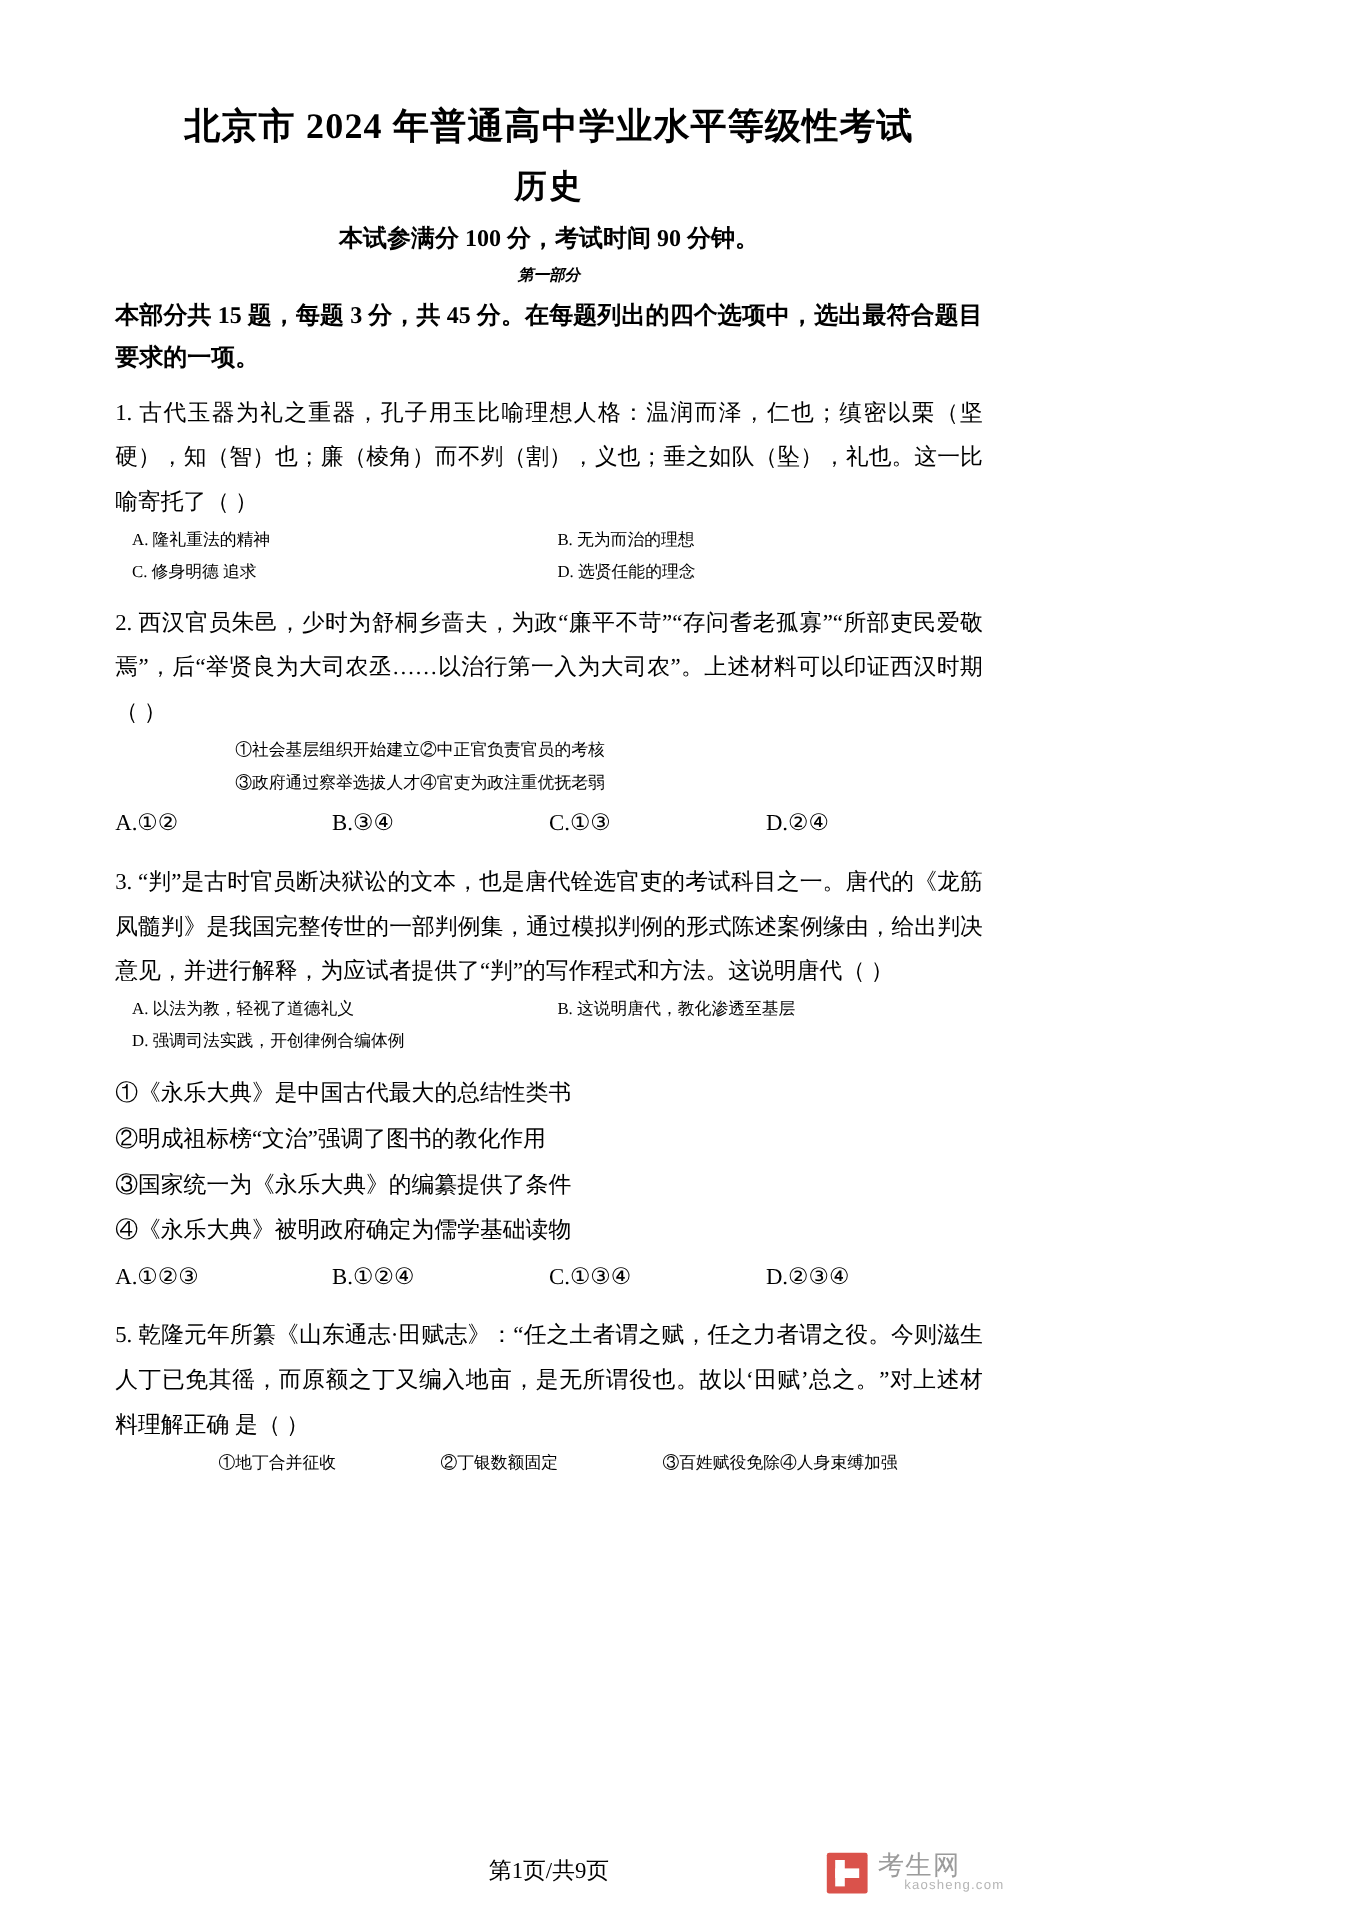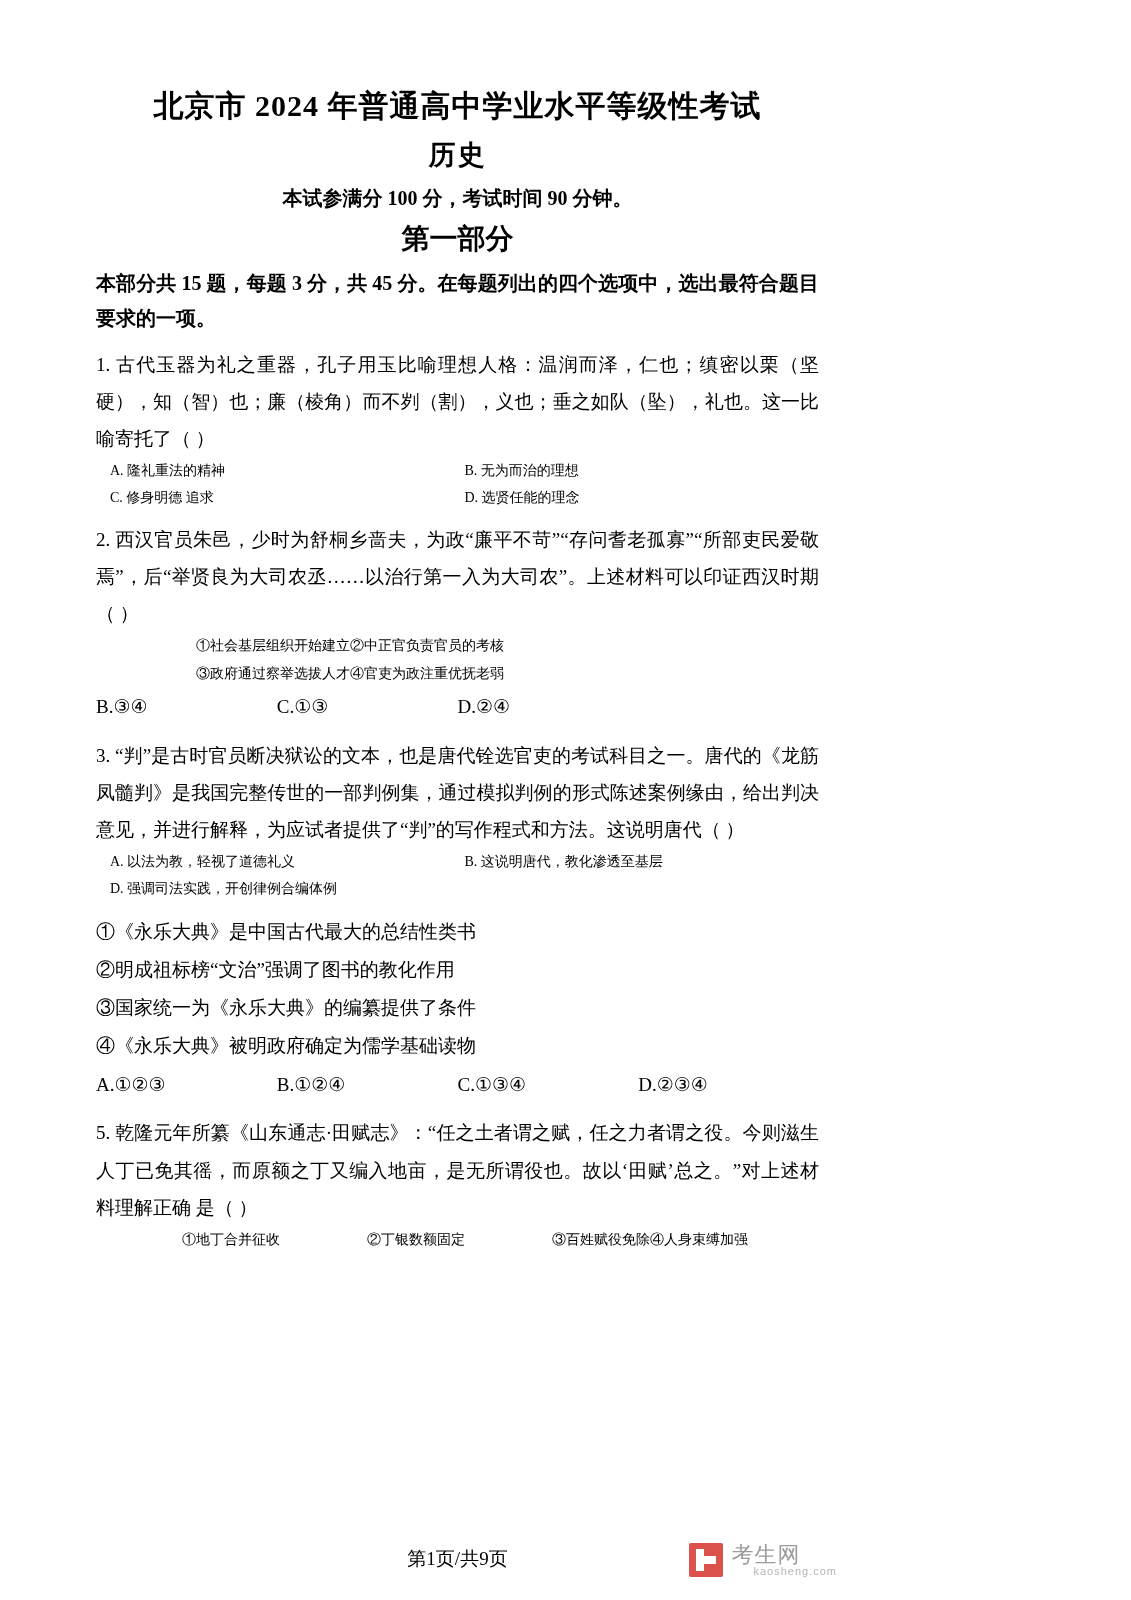--- a/index.html
+++ b/index.html
@@ -37,23 +37,24 @@
     letter-spacing: 2px;
   }
   .doc-score-line {
     text-align: center;
     font-size: 20px;
     font-weight: bold;
     margin: 12px 0 6px 0;
   }
   .part-heading {
     text-align: center;
-    font-size: 28px;
+    font-size: 13px;
     font-weight: bold;
     margin: 8px 0 8px 0;
+    font-style: italic;
   }
   .section-instruction {
     font-size: 20px;
     font-weight: bold;
     line-height: 1.75;
     text-align: justify;
     margin: 0 0 6px 0;
   }
   .q {
     margin: 10px 0 0 0;
@@ -105,21 +106,21 @@
     right: 0;
     bottom: 28px;
     text-align: center;
     font-size: 19px;
   }
   .watermark {
     position: absolute;
     right: 78px;
     bottom: 22px;
     display: flex;
-    align-items: flex-start;
+    align-items: flex-end;
     opacity: 0.85;
   }
   .wm-mark {
     width: 34px;
     height: 34px;
     background: #d4342c;
     position: relative;
     margin-right: 8px;
     border-radius: 2px;
   }
@@ -187,20 +188,21 @@
     <div class="q-stem">2. 西汉官员朱邑，少时为舒桐乡啬夫，为政“廉平不苛”“存问耆老孤寡”“所部吏民爱敬焉”，后“举贤良为大司农丞……以治行第一入为大司农”。上述材料可以印证西汉时期（      ）</div>
     <div class="sub-row indent1">
       <div class="cell" style="width:240px">①社会基层组织开始建立</div>
       <div class="cell">②中正官负责官员的考核</div>
     </div>
     <div class="sub-row indent1">
       <div class="cell" style="width:240px">③政府通过察举选拔人才</div>
       <div class="cell">④官吏为政注重优抚老弱</div>
     </div>
     <div class="opts-4col">
+      <div class="opt">A.①②</div>
       <div class="opt">B.③④</div>
       <div class="opt">C.①③</div>
       <div class="opt">D.②④</div>
     </div>
   </div>
 
   <div class="q">
     <div class="q-stem">3. “判”是古时官员断决狱讼的文本，也是唐代铨选官吏的考试科目之一。唐代的《龙筋凤髓判》是我国完整传世的一部判例集，通过模拟判例的形式陈述案例缘由，给出判决意见，并进行解释，为应试者提供了“判”的写作程式和方法。这说明唐代（      ）</div>
     <div class="opts-2col">
       <div class="opt">A. 以法为教，轻视了道德礼义</div>

